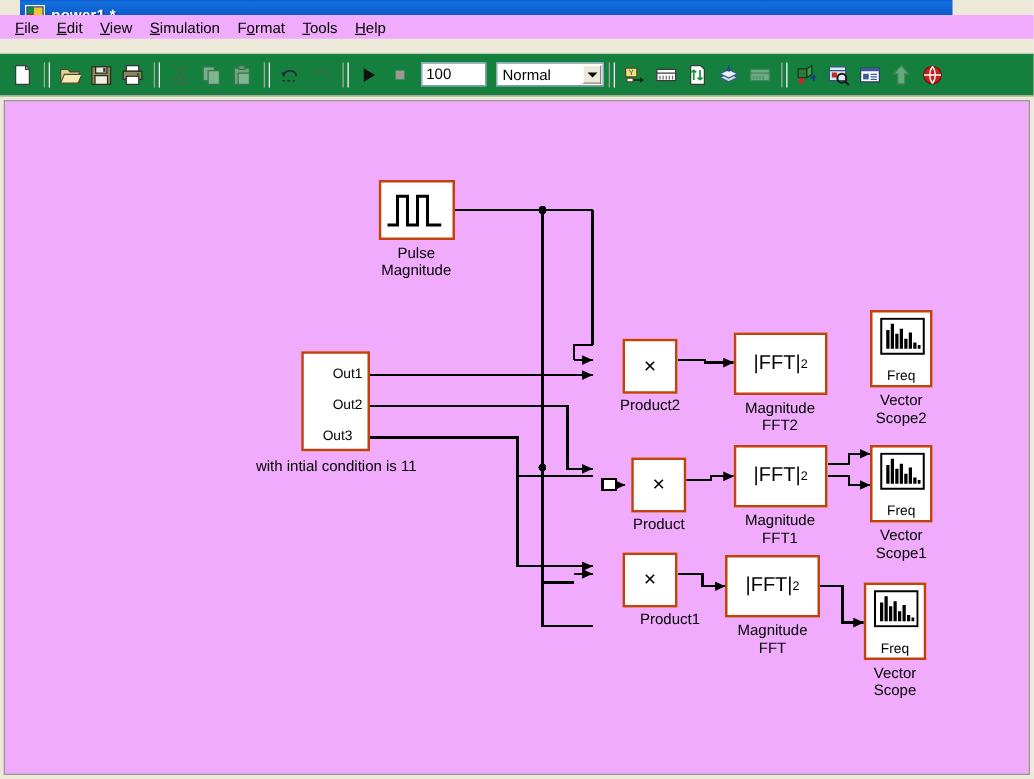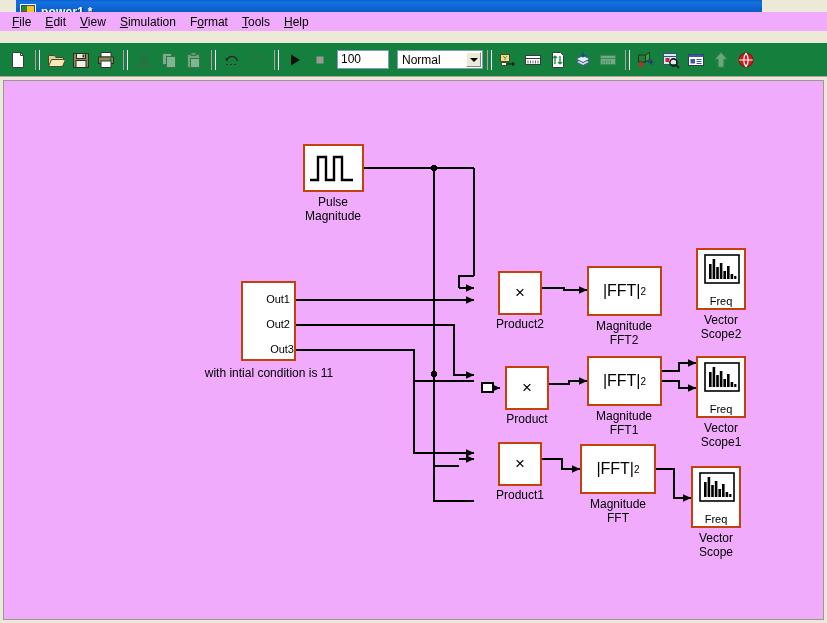--- a/index.html
+++ b/index.html
@@ -364,40 +364,40 @@
         </svg>
       </div>
       <div class="lbl" style="left:249px;top:114px;width:160px;">
         <div>Pulse</div>
         <div>Magnitude</div>
       </div>
 
       <div class="blk" style="left:237px;top:200px;width:55px;height:80px;">
         <div class="port-lbl" style="right:4px;top:10px;">Out1</div>
         <div class="port-lbl" style="right:4px;top:35px;">Out2</div>
-        <div class="port-lbl" style="right:0;top:60px;text-align:center;">Out3</div>
+        <div class="port-lbl" style="right:12px;top:60px;text-align:center;">Out3</div>
       </div>
       <div class="lbl" style="left:145px;top:285px;width:240px;">
         <div>with intial condition is 11</div>
       </div>
 
       <div class="blk" style="left:494px;top:190px;width:44px;height:44px;">
         <div class="xmark">×</div>
       </div>
       <div class="lbl" style="left:476px;top:236px;width:80px;">Product2</div>
 
       <div class="blk" style="left:501px;top:285px;width:44px;height:44px;">
         <div class="xmark">×</div>
       </div>
       <div class="lbl" style="left:483px;top:331px;width:80px;">Product</div>
 
       <div class="blk" style="left:494px;top:361px;width:44px;height:44px;">
         <div class="xmark">×</div>
       </div>
-      <div class="lbl" style="left:476px;top:407px;width:80px;">Product1</div>
+      <div class="lbl" style="left:492px;top:407px;width:80px;">Product1</div>
 
       <div class="blk" style="left:583px;top:185px;width:75px;height:50px;">
         <div class="fftlabel">
           <span>|FFT|</span>
             <sup>2</sup>
         </div>
       </div>
       <div class="lbl" style="left:570px;top:238px;width:100px;">
         <div>Magnitude</div>
         <div>FFT2</div>

